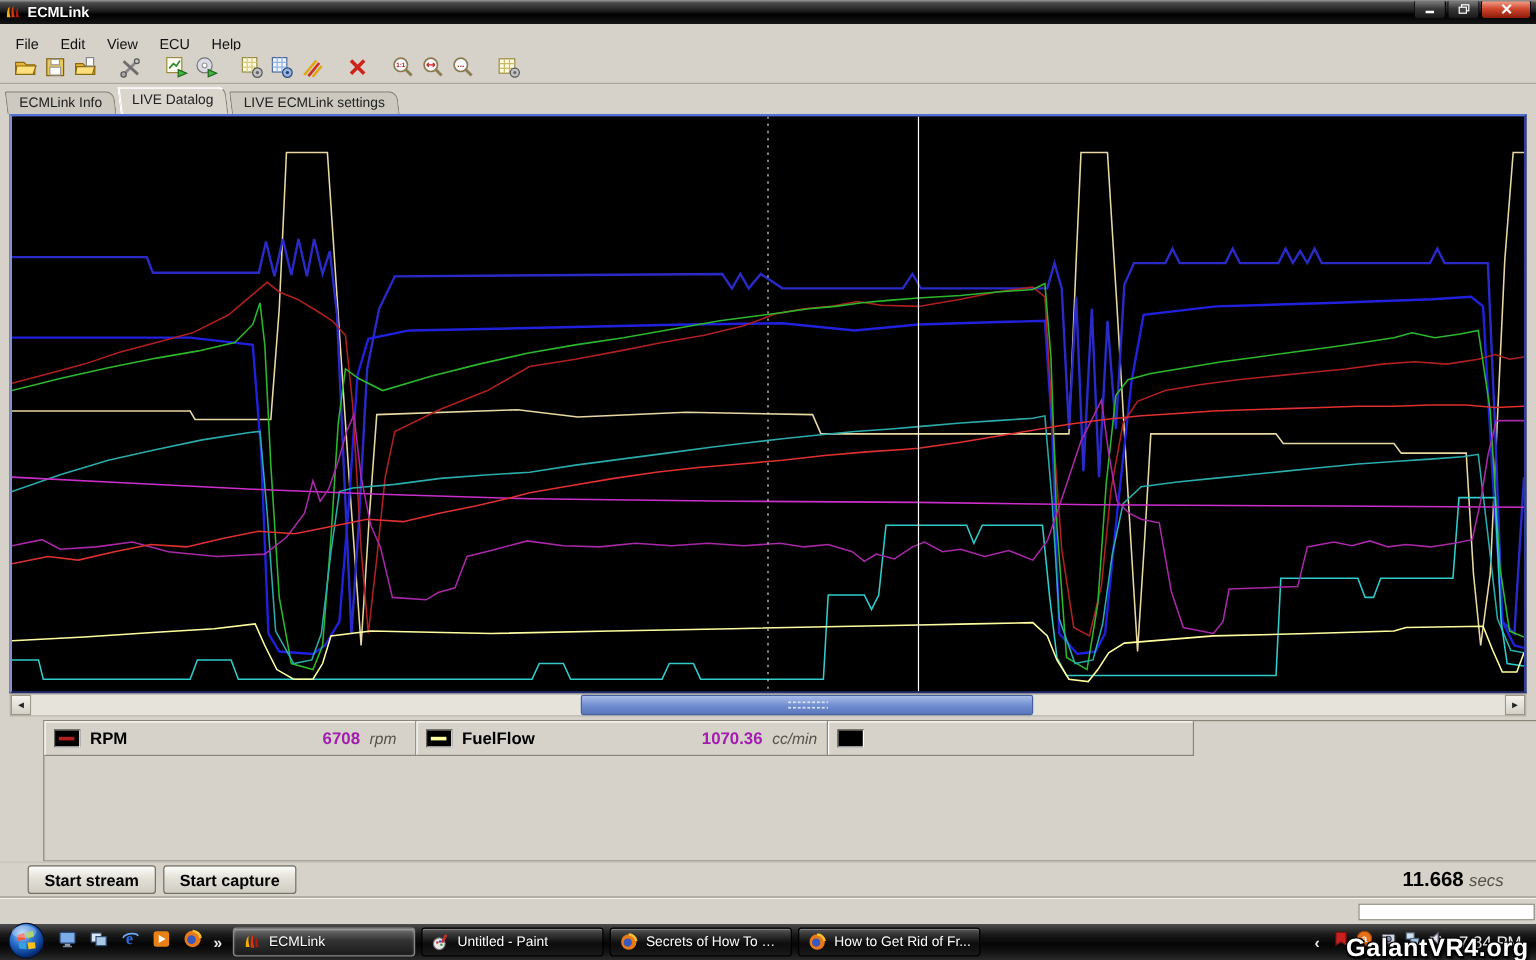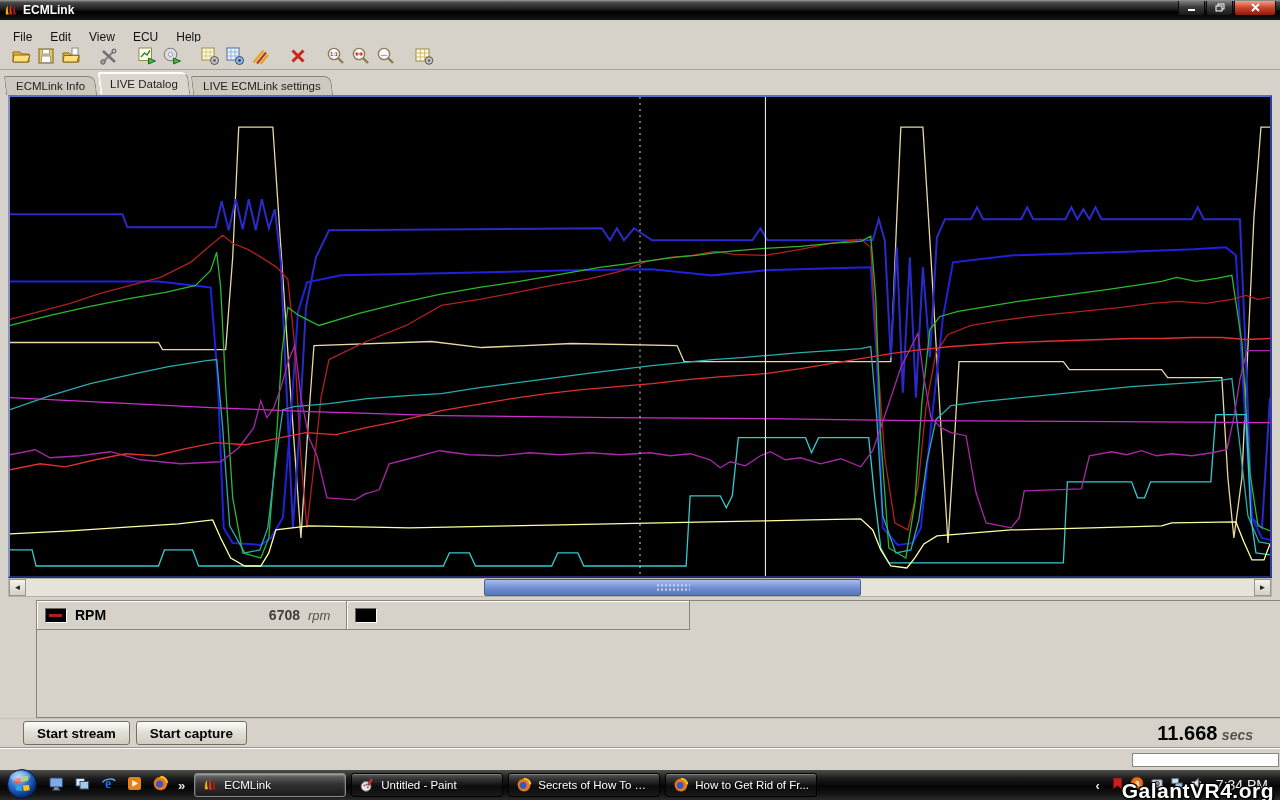--- a/index.html
+++ b/index.html
@@ -61,32 +61,32 @@
   
   #readouts{position:absolute;left:8px;top:600px;width:1264px;height:118px;
     border:1px solid #8a8578;display:grid;grid-template-columns:310px 343px 305px 303px;
     grid-auto-rows:29px;grid-auto-flow:column;background:#d6d2c9;margin-left:28px;}
   .cell{border-right:1px solid #8a8578;border-bottom:1px solid #8a8578;
     box-shadow:inset 1px 1px 0 #fff;display:flex;align-items:center;padding:0 8px;gap:8px;}
   .swatch{width:22px;height:15px;background:#000;flex:none;position:relative;
     border:1px solid;border-color:#6a665c #fff #fff #6a665c;}
   .swatch i{position:absolute;left:3px;top:5px;width:13px;height:3px;display:block;}
   .p-name{font-weight:bold;font-size:14px;color:#000;white-space:nowrap;}
-  .p-val{margin-left:auto;font-weight:bold;font-size:14px;color:#404040;}
+  .p-val{margin-left:auto;font-weight:bold;font-size:14px;color:#a21caf;}
   .p-unit{font-style:italic;font-size:13px;color:#55524a;min-width:30px;white-space:nowrap;}
 
   
   #action-row{position:absolute;left:0;top:718px;width:1280px;height:29px;background:#d6d2c9;
     display:flex;align-items:center;padding:0 23px;gap:6px;border-top:1px solid #c6c2b8;}
   .push-btn{height:24px;padding:0 13px;font-family:"Liberation Sans",sans-serif;
     font-size:13.5px;font-weight:bold;color:#000;border:1px solid #757165;border-radius:3px;
     background:linear-gradient(#fdfdfb,#e3e0d7 45%,#cfccc2);}
   #elapsed{margin-left:auto;padding-right:4px;}
-  #elapsed b{font-size:20px;color:#000;text-align:center;}
-  #elapsed i{font-size:14px;color:#55524a;font-weight:bold;}
+  #elapsed b{font-size:17px;color:#000;text-align:center;}
+  #elapsed i{font-size:14px;color:#55524a;font-weight:normal;}
 
   
   #status-strip{position:absolute;left:0;top:747px;width:1280px;height:23px;background:#d6d2c9;
     border-top:1px solid #9a968c;box-shadow:inset 0 1px 0 #fff;}
   #status-progress{position:absolute;right:1px;top:5px;width:147px;height:14px;background:#fff;
     border:1px solid #8a8578;}
 
   
   #taskbar{position:absolute;left:0;top:770px;width:1280px;height:30px;
     background:linear-gradient(#4e4e4e 0%,#1b1b1b 28%,#050505 55%,#141414 80%,#2a2a2a 100%);
@@ -297,20 +297,28 @@
 </div>
 
 <div id="readouts">
     <div class="cell">
       <span class="swatch">
         <i style="background: rgb(176, 32, 32);"></i>
       </span>
       <span class="p-name">RPM</span>
       <span class="p-val">6708</span>
       <span class="p-unit">rpm</span>
+    </div>
+    <div class="cell">
+      <span class="swatch">
+        <i style="background: rgb(255, 255, 160);"></i>
+      </span>
+      <span class="p-name">FuelFlow</span>
+      <span class="p-val">1070.36</span>
+      <span class="p-unit">cc/min</span>
     </div>
     <div class="cell">
       <span class="swatch"></span>
     </div>
   </div>
 
 <div id="action-row">
   <button class="push-btn">Start stream</button>
   <button class="push-btn">Start capture</button>
   <span id="elapsed">

